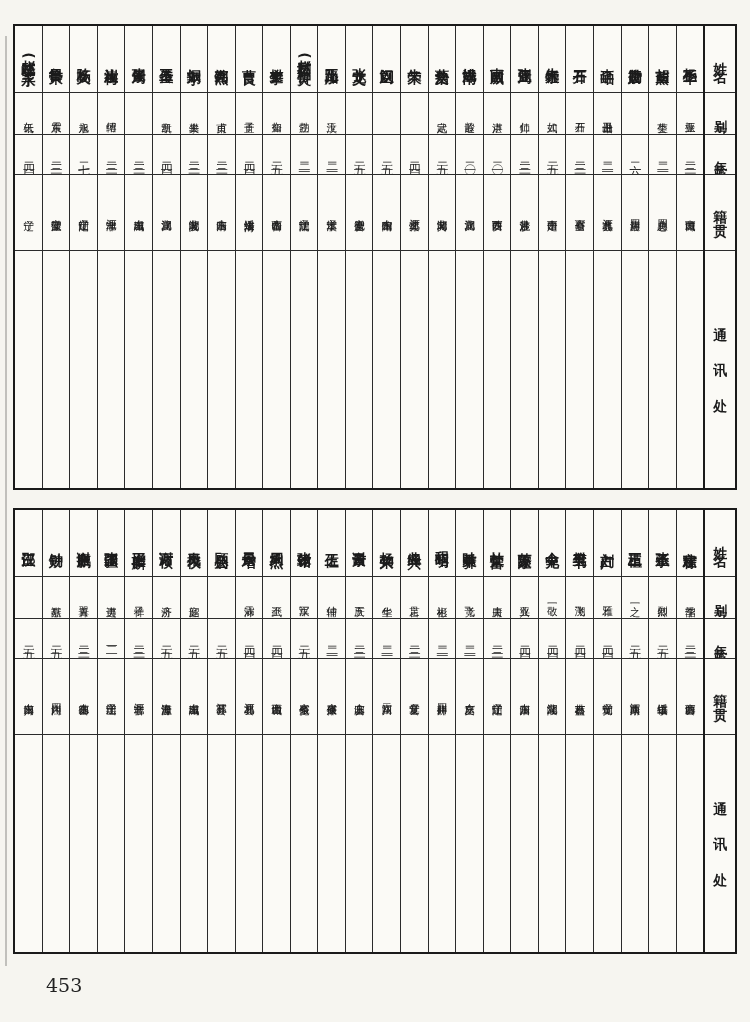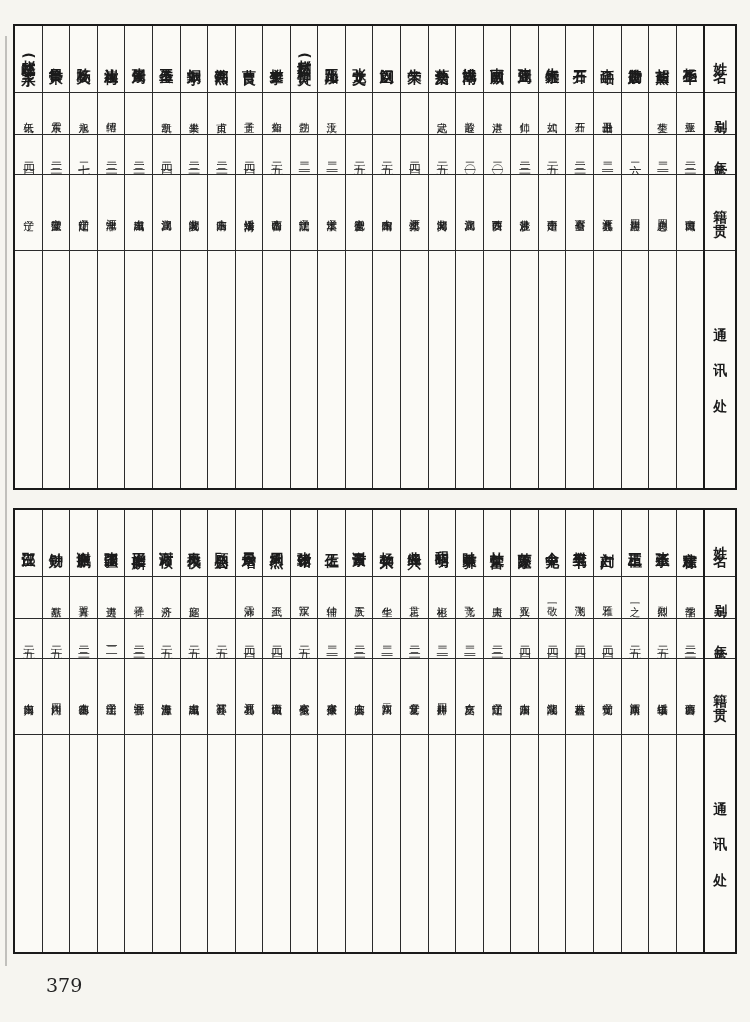--- a/index.html
+++ b/index.html
@@ -420,13 +420,13 @@
     </div>
     <div class="col">
       <div class="cell cell-name">邵汉三</div>
       <div class="cell cell-alias"></div>
       <div class="cell cell-age">二五</div>
       <div class="cell cell-origin">山东博兴</div>
       <div class="cell cell-address">山东博兴县兴福镇转邵家园</div>
     </div>
   </div>
 
-<div class="page-number">379</div>
+<div class="page-number">453</div>
 
 </body></html>

